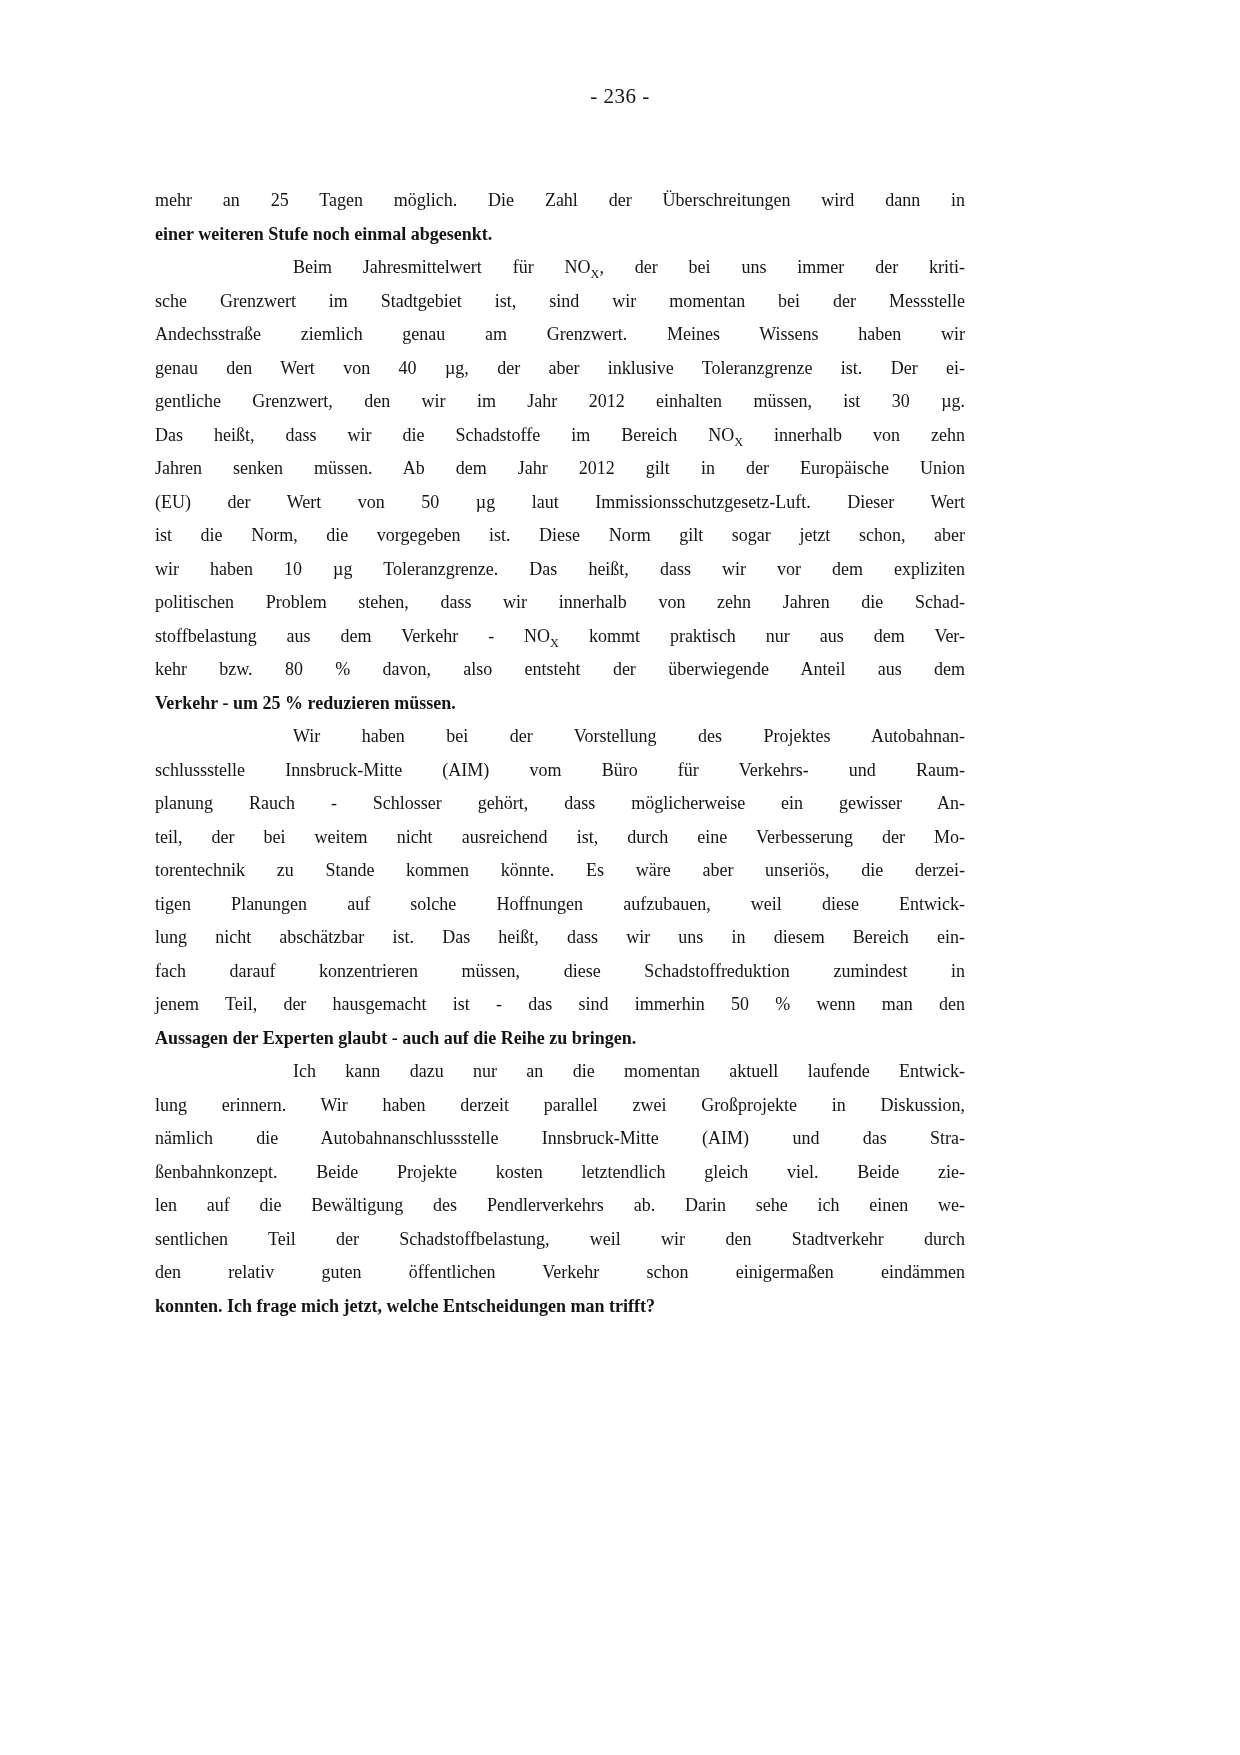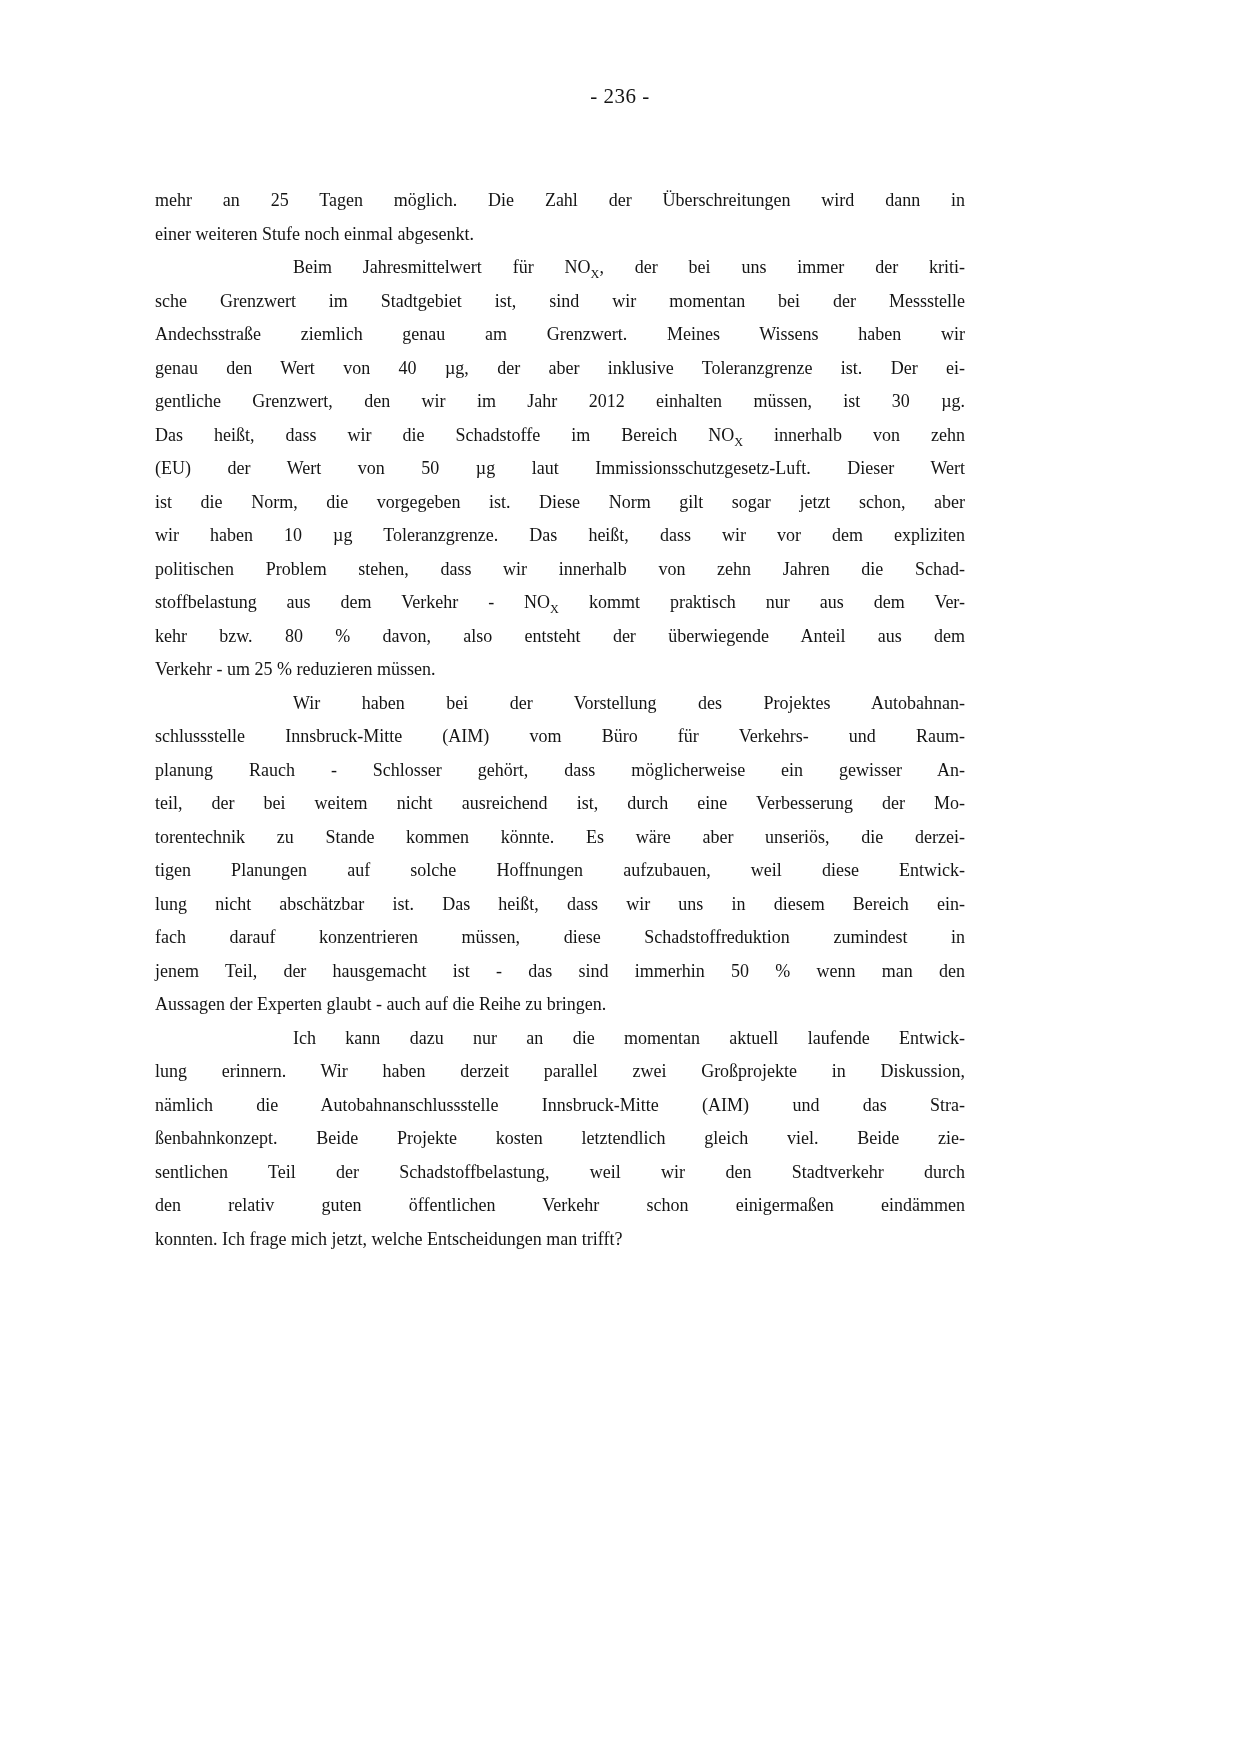--- a/index.html
+++ b/index.html
@@ -35,20 +35,21 @@
     line-height: 33.5px;
   }
   .para { margin: 0; }
   .line {
     text-align: justify;
     text-align-last: justify;
     white-space: normal;
   }
   .line.last {
     text-align-last: left;
+    font-weight: bold;
   }
   .line.indent {
     text-indent: 138px;
   }
   sub {
     font-size: 0.68em;
     line-height: 0;
   }
   .footer {
     position: absolute;
@@ -68,20 +69,21 @@
         <div class="line">mehr an 25 Tagen möglich. Die Zahl der Überschreitungen wird dann in</div>
         <div class="line last">einer weiteren Stufe noch einmal abgesenkt.</div>
       </div>
       <div class="para">
         <div class="line indent">Beim Jahresmittelwert für NO<sub>X</sub>, der bei uns immer der kriti-</div>
         <div class="line">sche Grenzwert im Stadtgebiet ist, sind wir momentan bei der Messstelle</div>
         <div class="line">Andechsstraße ziemlich genau am Grenzwert. Meines Wissens haben wir</div>
         <div class="line">genau den Wert von 40 µg, der aber inklusive Toleranzgrenze ist. Der ei-</div>
         <div class="line">gentliche Grenzwert, den wir im Jahr 2012 einhalten müssen, ist 30 µg.</div>
         <div class="line">Das heißt, dass wir die Schadstoffe im Bereich NO<sub>X</sub> innerhalb von zehn</div>
+        <div class="line">Jahren senken müssen. Ab dem Jahr 2012 gilt in der Europäische Union</div>
         <div class="line">(EU) der Wert von 50 µg laut Immissionsschutzgesetz-Luft. Dieser Wert</div>
         <div class="line">ist die Norm, die vorgegeben ist. Diese Norm gilt sogar jetzt schon, aber</div>
         <div class="line">wir haben 10 µg Toleranzgrenze. Das heißt, dass wir vor dem expliziten</div>
         <div class="line">politischen Problem stehen, dass wir innerhalb von zehn Jahren die Schad-</div>
         <div class="line">stoffbelastung aus dem Verkehr - NO<sub>X</sub> kommt praktisch nur aus dem Ver-</div>
         <div class="line">kehr bzw. 80 % davon, also entsteht der überwiegende Anteil aus dem</div>
         <div class="line last">Verkehr - um 25 % reduzieren müssen.</div>
       </div>
       <div class="para">
         <div class="line indent">Wir haben bei der Vorstellung des Projektes Autobahnan-</div>
@@ -93,20 +95,21 @@
         <div class="line">lung nicht abschätzbar ist. Das heißt, dass wir uns in diesem Bereich ein-</div>
         <div class="line">fach darauf konzentrieren müssen, diese Schadstoffreduktion zumindest in</div>
         <div class="line">jenem Teil, der hausgemacht ist - das sind immerhin 50 % wenn man den</div>
         <div class="line last">Aussagen der Experten glaubt - auch auf die Reihe zu bringen.</div>
       </div>
       <div class="para">
         <div class="line indent">Ich kann dazu nur an die momentan aktuell laufende Entwick-</div>
         <div class="line">lung erinnern. Wir haben derzeit parallel zwei Großprojekte in Diskussion,</div>
         <div class="line">nämlich die Autobahnanschlussstelle Innsbruck-Mitte (AIM) und das Stra-</div>
         <div class="line">ßenbahnkonzept. Beide Projekte kosten letztendlich gleich viel. Beide zie-</div>
+        <div class="line">len auf die Bewältigung des Pendlerverkehrs ab. Darin sehe ich einen we-</div>
         <div class="line">sentlichen Teil der Schadstoffbelastung, weil wir den Stadtverkehr durch</div>
         <div class="line">den relativ guten öffentlichen Verkehr schon einigermaßen eindämmen</div>
         <div class="line last">konnten. Ich frage mich jetzt, welche Entscheidungen man trifft?</div>
       </div>
     </div>
 
   <div class="footer">GR-Sitzung 27.2.2003</div>
 </div>
 
 </body></html>

